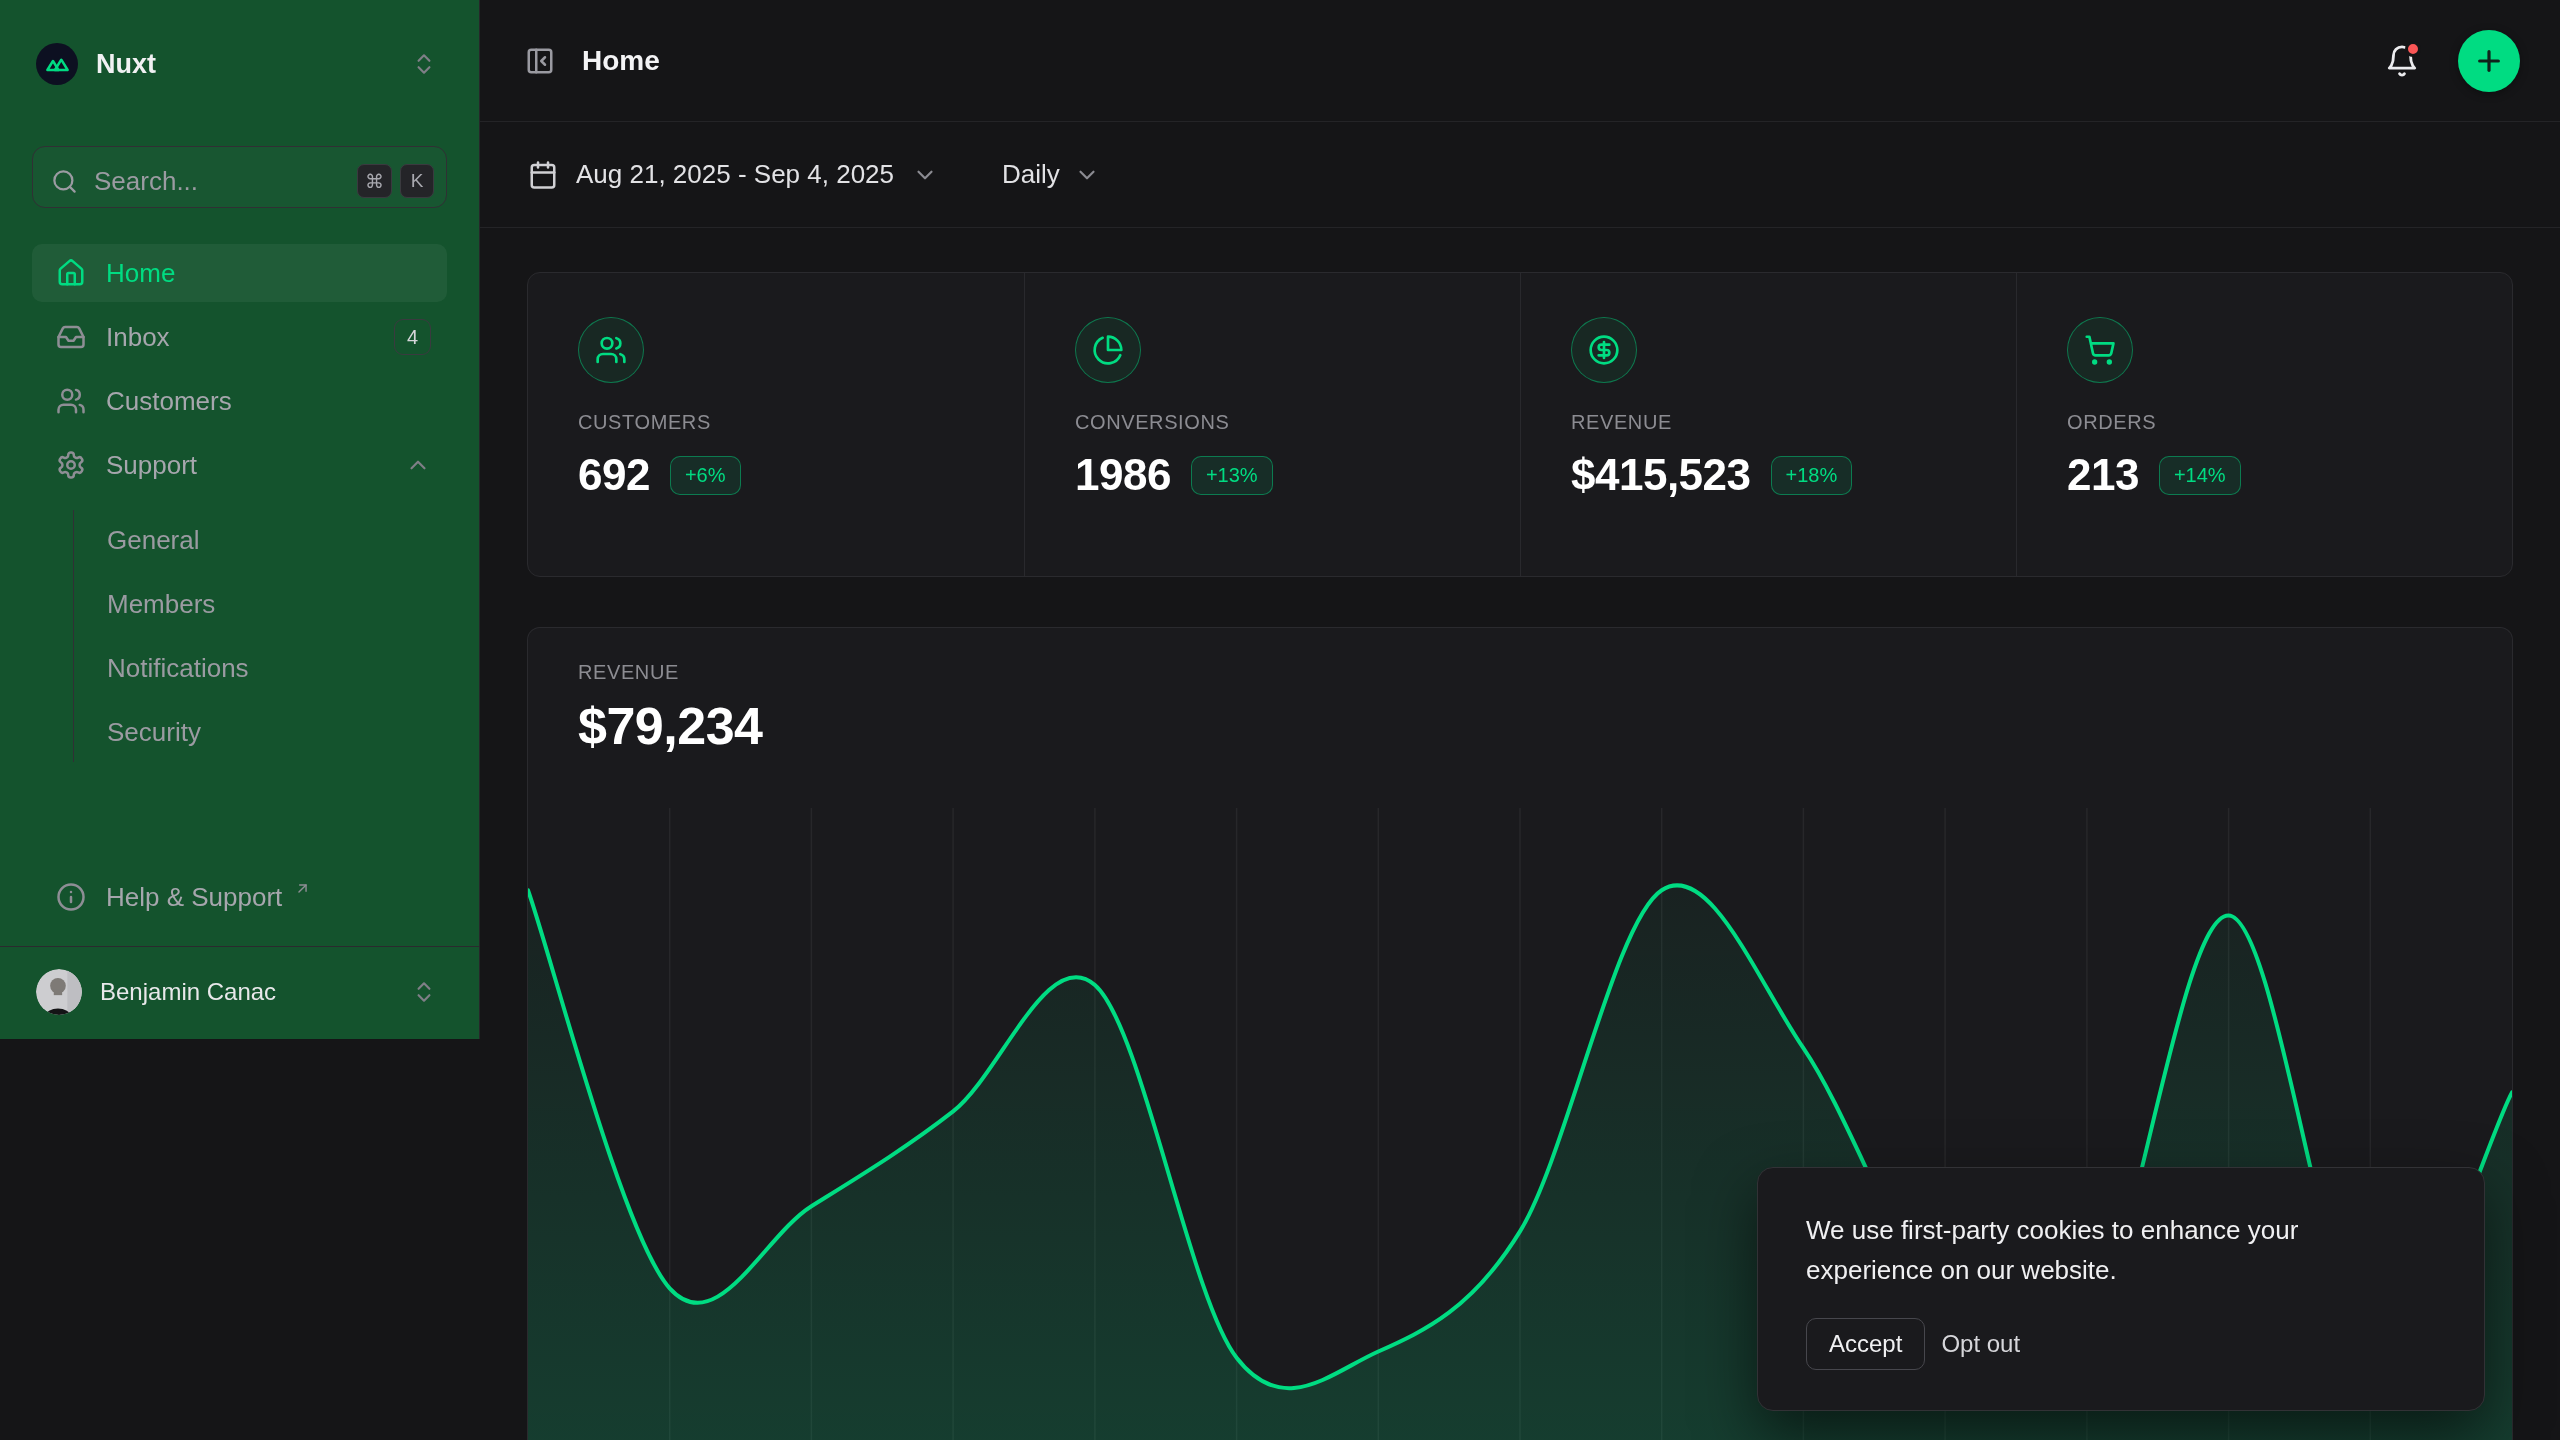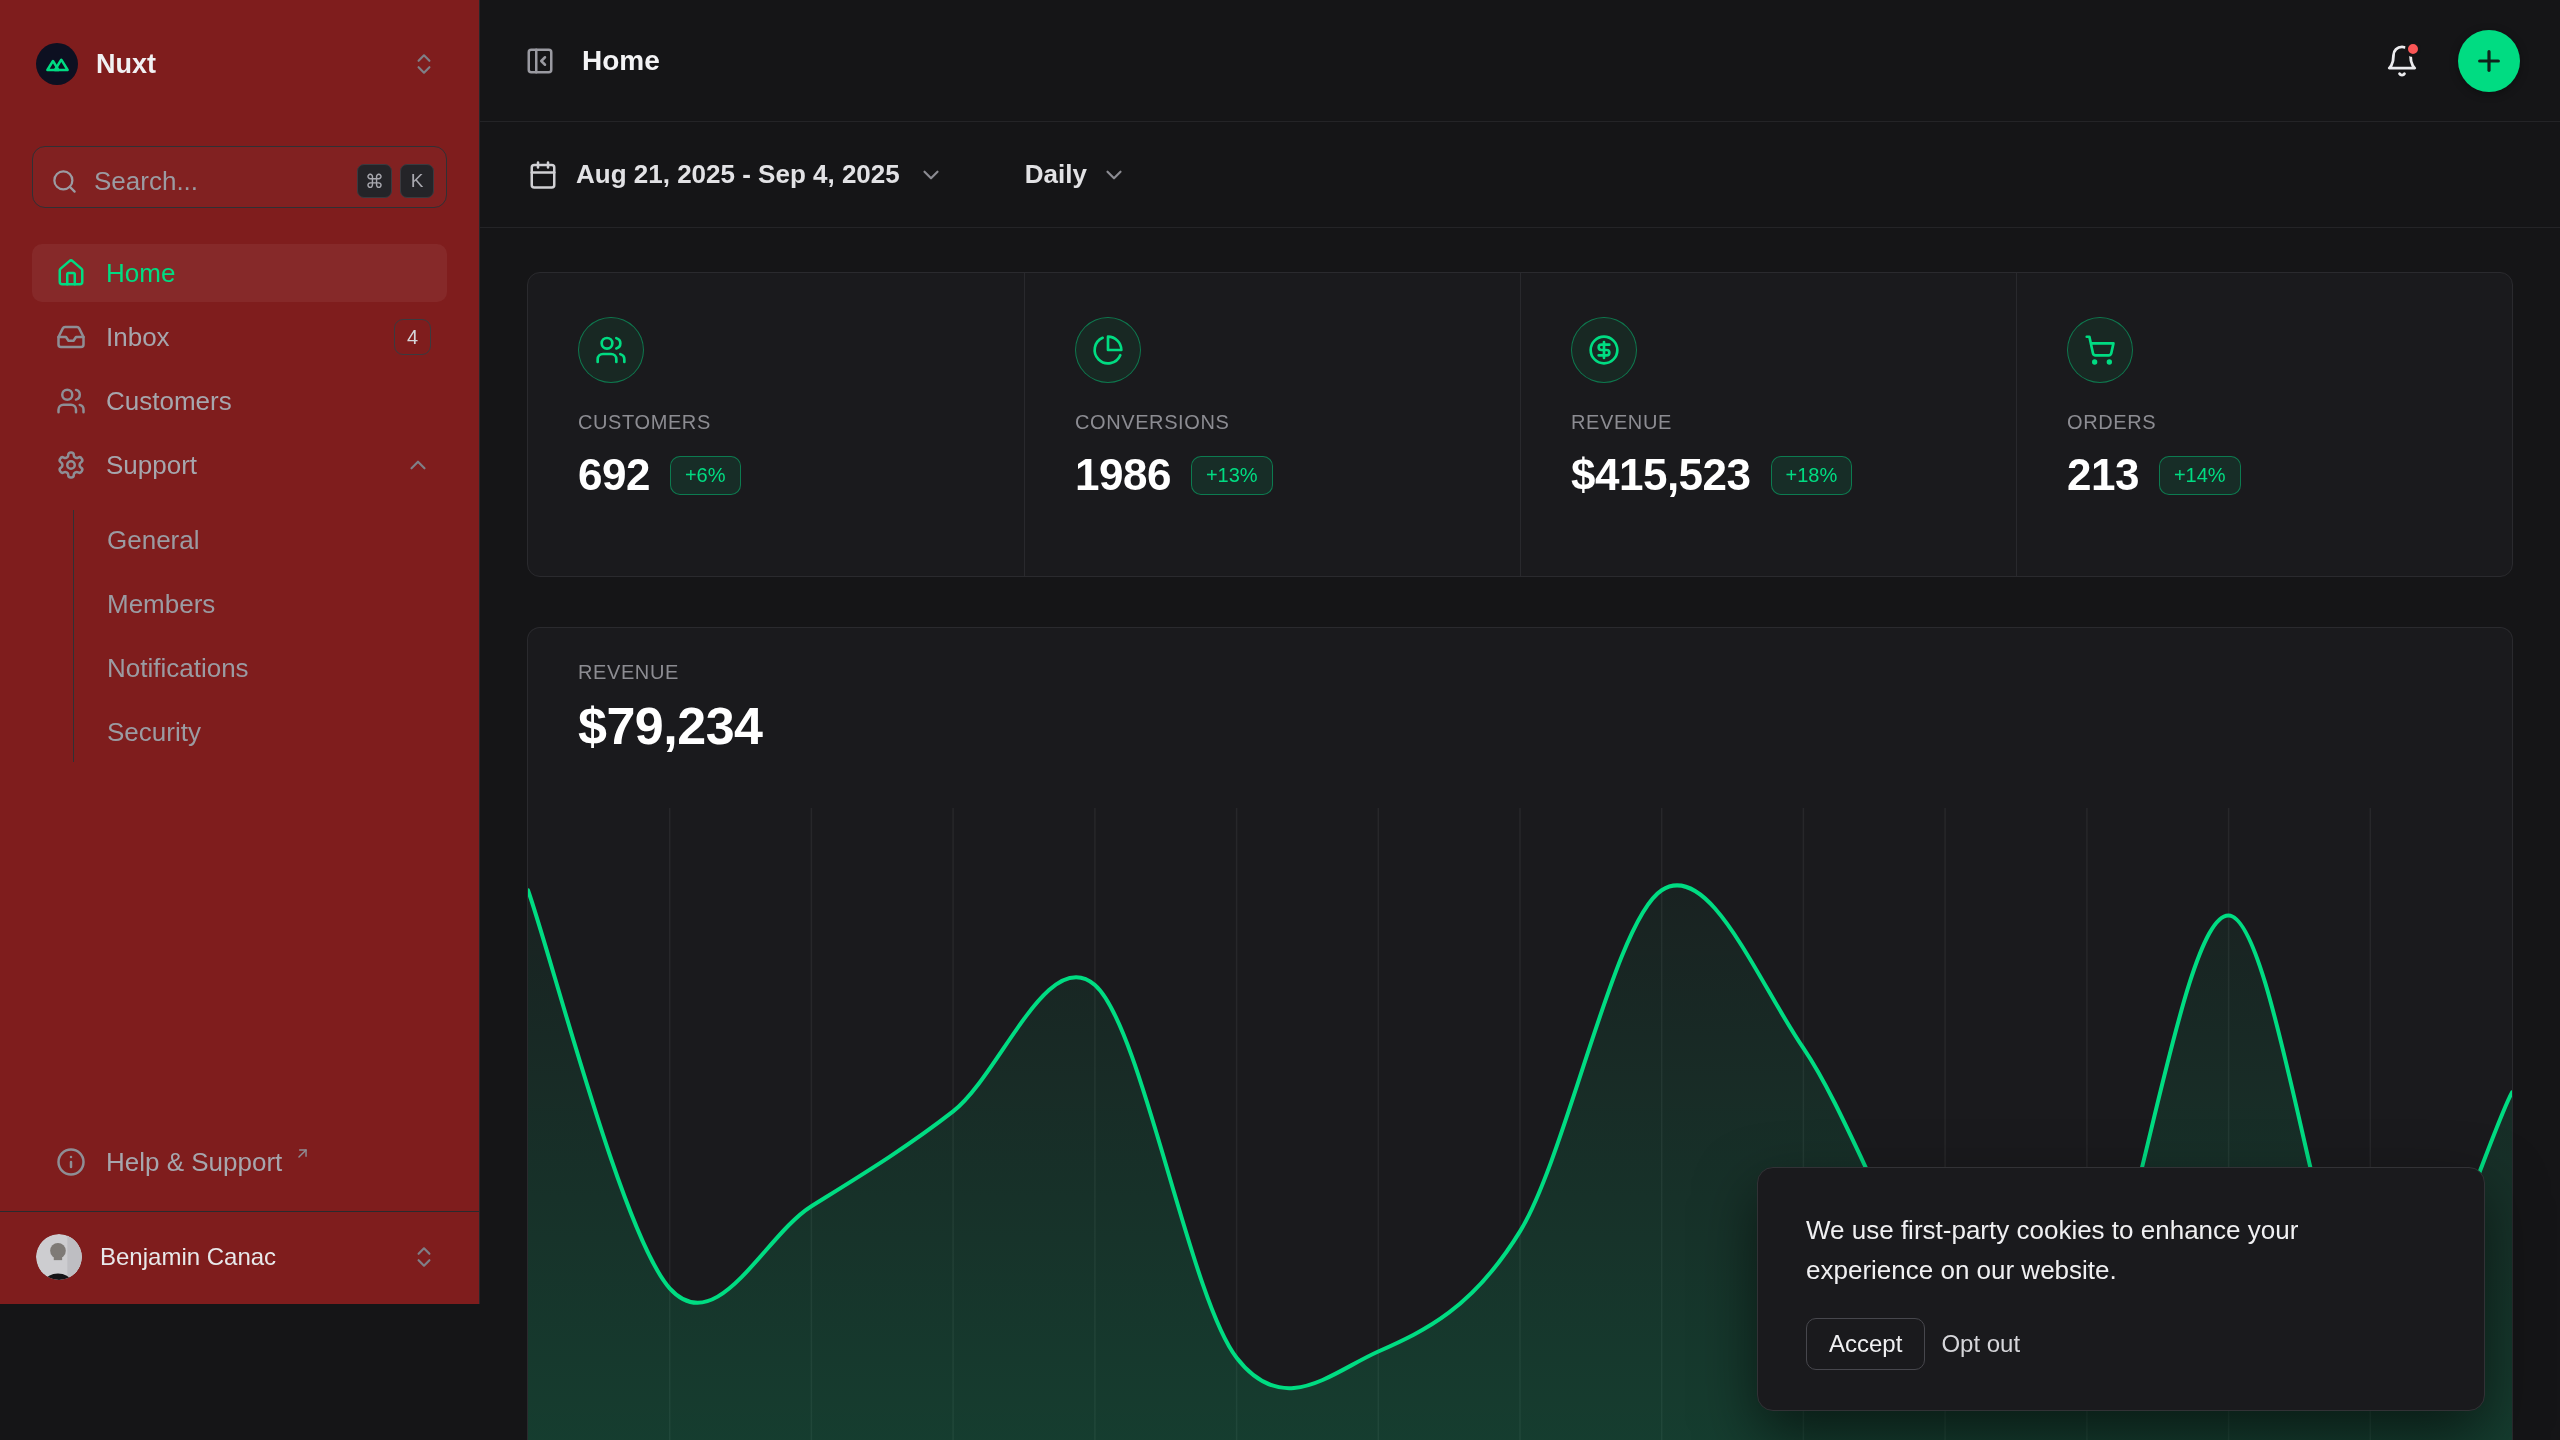--- a/index.html
+++ b/index.html
@@ -7,21 +7,21 @@
   body {
     font-family:"Liberation Sans", sans-serif;
     background:#151517; color:#ededef;
     display:flex;
   }
   svg { display:block; }
   .ic { stroke:currentColor; fill:none; stroke-width:2; stroke-linecap:round; stroke-linejoin:round; }
 
   
   .sidebar {
-    width:480px; height:1304px; background:#7f1d1d;
+    width:480px; height:1039px; background:#14532d;
     border-right:1px solid #27272a;
     display:flex; flex-direction:column; padding:28px 32px 0 32px;
     flex-shrink:0;
   }
   .logo-row { display:flex; align-items:center; gap:18px; padding:4px 10px 4px 4px; height:72px; cursor:pointer; border-radius:10px; }
   .logo-badge { width:42px; height:42px; border-radius:50%; background:#0d1021; display:flex; align-items:center; justify-content:center; }
   .logo-badge svg { width:26px; height:26px; }
   .logo-name { font-size:27px; font-weight:600; color:#f1f1f3; flex:1; }
   .updown { color:#7f7f87; width:26px; height:26px; }
 
@@ -77,21 +77,21 @@
   .collapse-btn { width:40px; height:40px; border-radius:8px; display:flex; align-items:center; justify-content:center; color:#9a9aa1; cursor:pointer; }
   .collapse-btn svg { width:30px; height:30px; }
   .page-title { font-size:28px; font-weight:600; color:#f4f4f6; flex:1; }
   .header-actions { display:flex; align-items:center; gap:34px; }
   .bell-btn { position:relative; width:44px; height:44px; display:flex; align-items:center; justify-content:center; color:#ececef; cursor:pointer; }
   .bell-btn svg { width:34px; height:34px; }
   .bell-dot { position:absolute; top:2px; right:3px; width:16px; height:16px; border-radius:50%; background:#fb5656; border:3px solid #151517; }
   .plus-btn { width:62px; height:62px; border-radius:50%; background:#00dc82; display:flex; align-items:center; justify-content:center; cursor:pointer; box-shadow:0 2px 8px rgba(0,0,0,0.35); }
   .plus-btn svg { width:32px; height:32px; color:#10231b; stroke-width:2.4; }
 
-  .toolbar { height:106px; border-bottom:1px solid #242427; display:flex; align-items:center; padding:0 40px; gap:27px; flex-shrink:0;font-weight:bold; }
+  .toolbar { height:106px; border-bottom:1px solid #242427; display:flex; align-items:center; padding:0 40px; gap:10px; flex-shrink:0; }
   .range-btn { display:flex; align-items:center; gap:18px; padding:10px 14px 10px 8px; border-radius:10px; cursor:pointer; color:#e2e2e5; font-size:26px; }
   .range-btn svg.cal { width:30px; height:30px; color:#d0d0d4; }
   .granularity-btn { display:flex; align-items:center; gap:14px; padding:10px 14px; border-radius:10px; cursor:pointer; color:#e2e2e5; font-size:26px; margin-left:26px; }
   .dd-chev { width:26px; height:26px; color:#8b8b92; }
 
   .content { flex:1; padding:44px 47px 0 47px; display:flex; flex-direction:column; gap:50px; min-height:0; }
 
   
   .stats-card {
     background:#1a1a1d; border:1px solid #2a2a2e; border-radius:13px;

